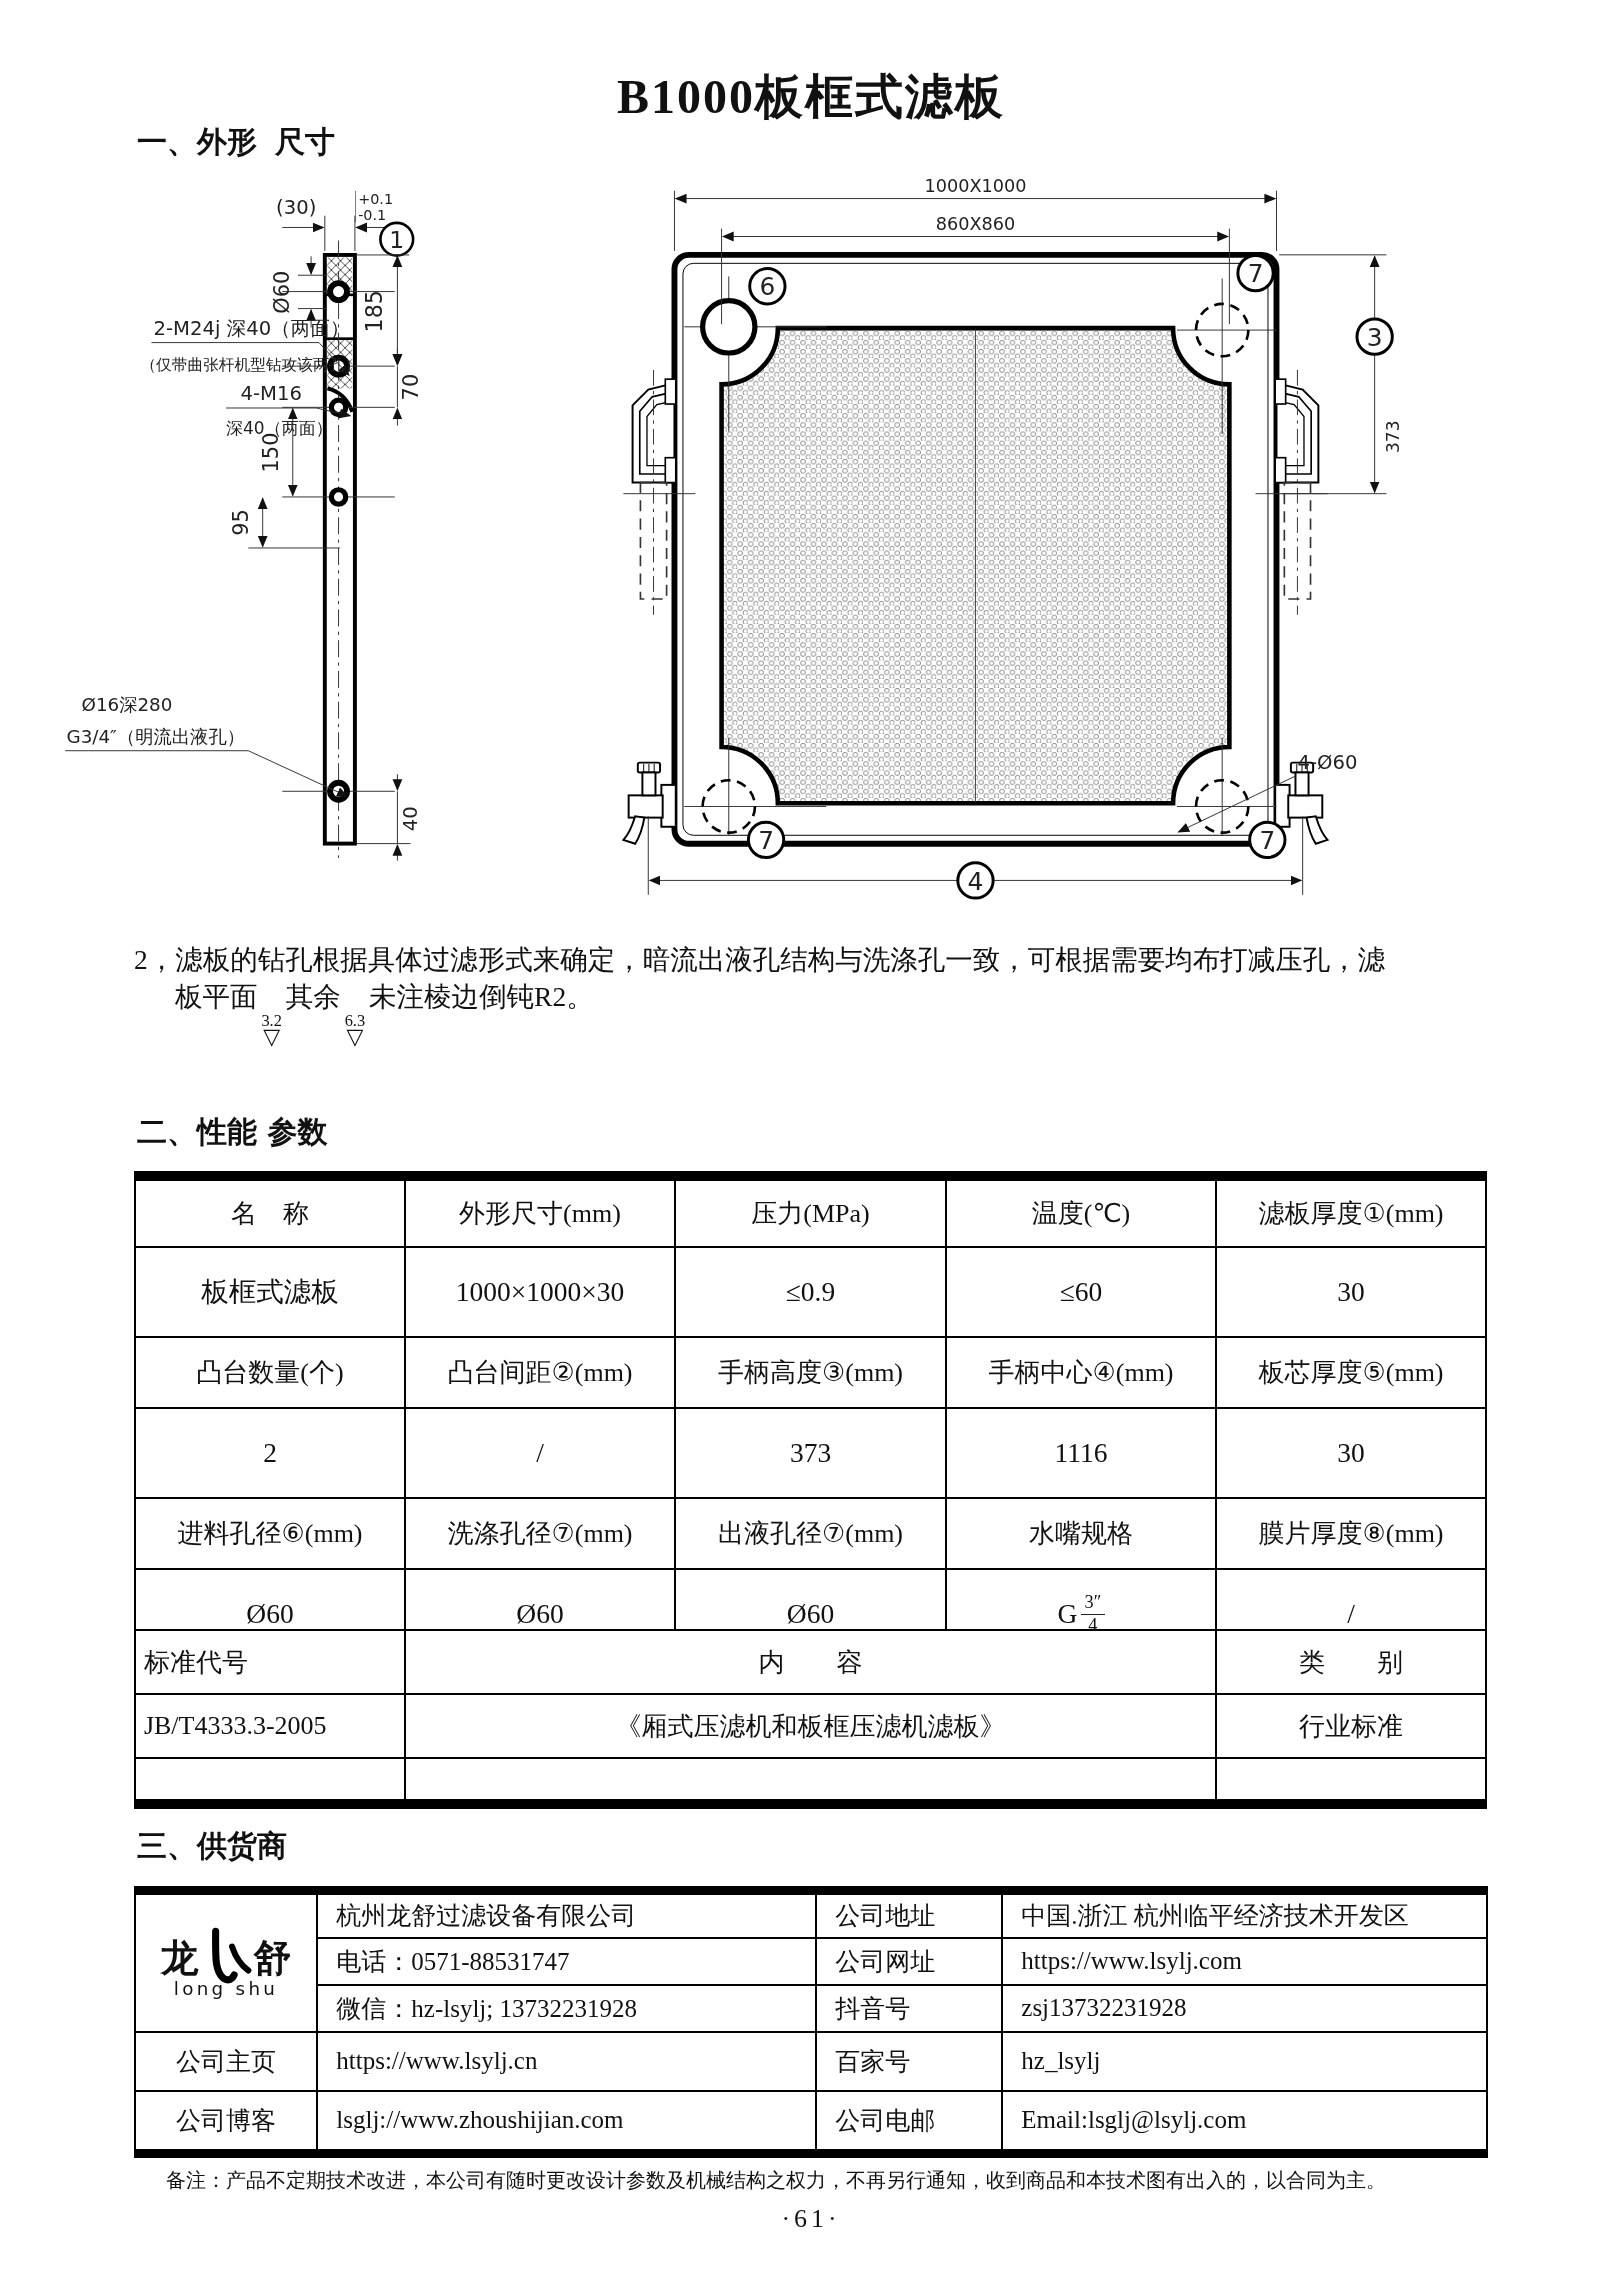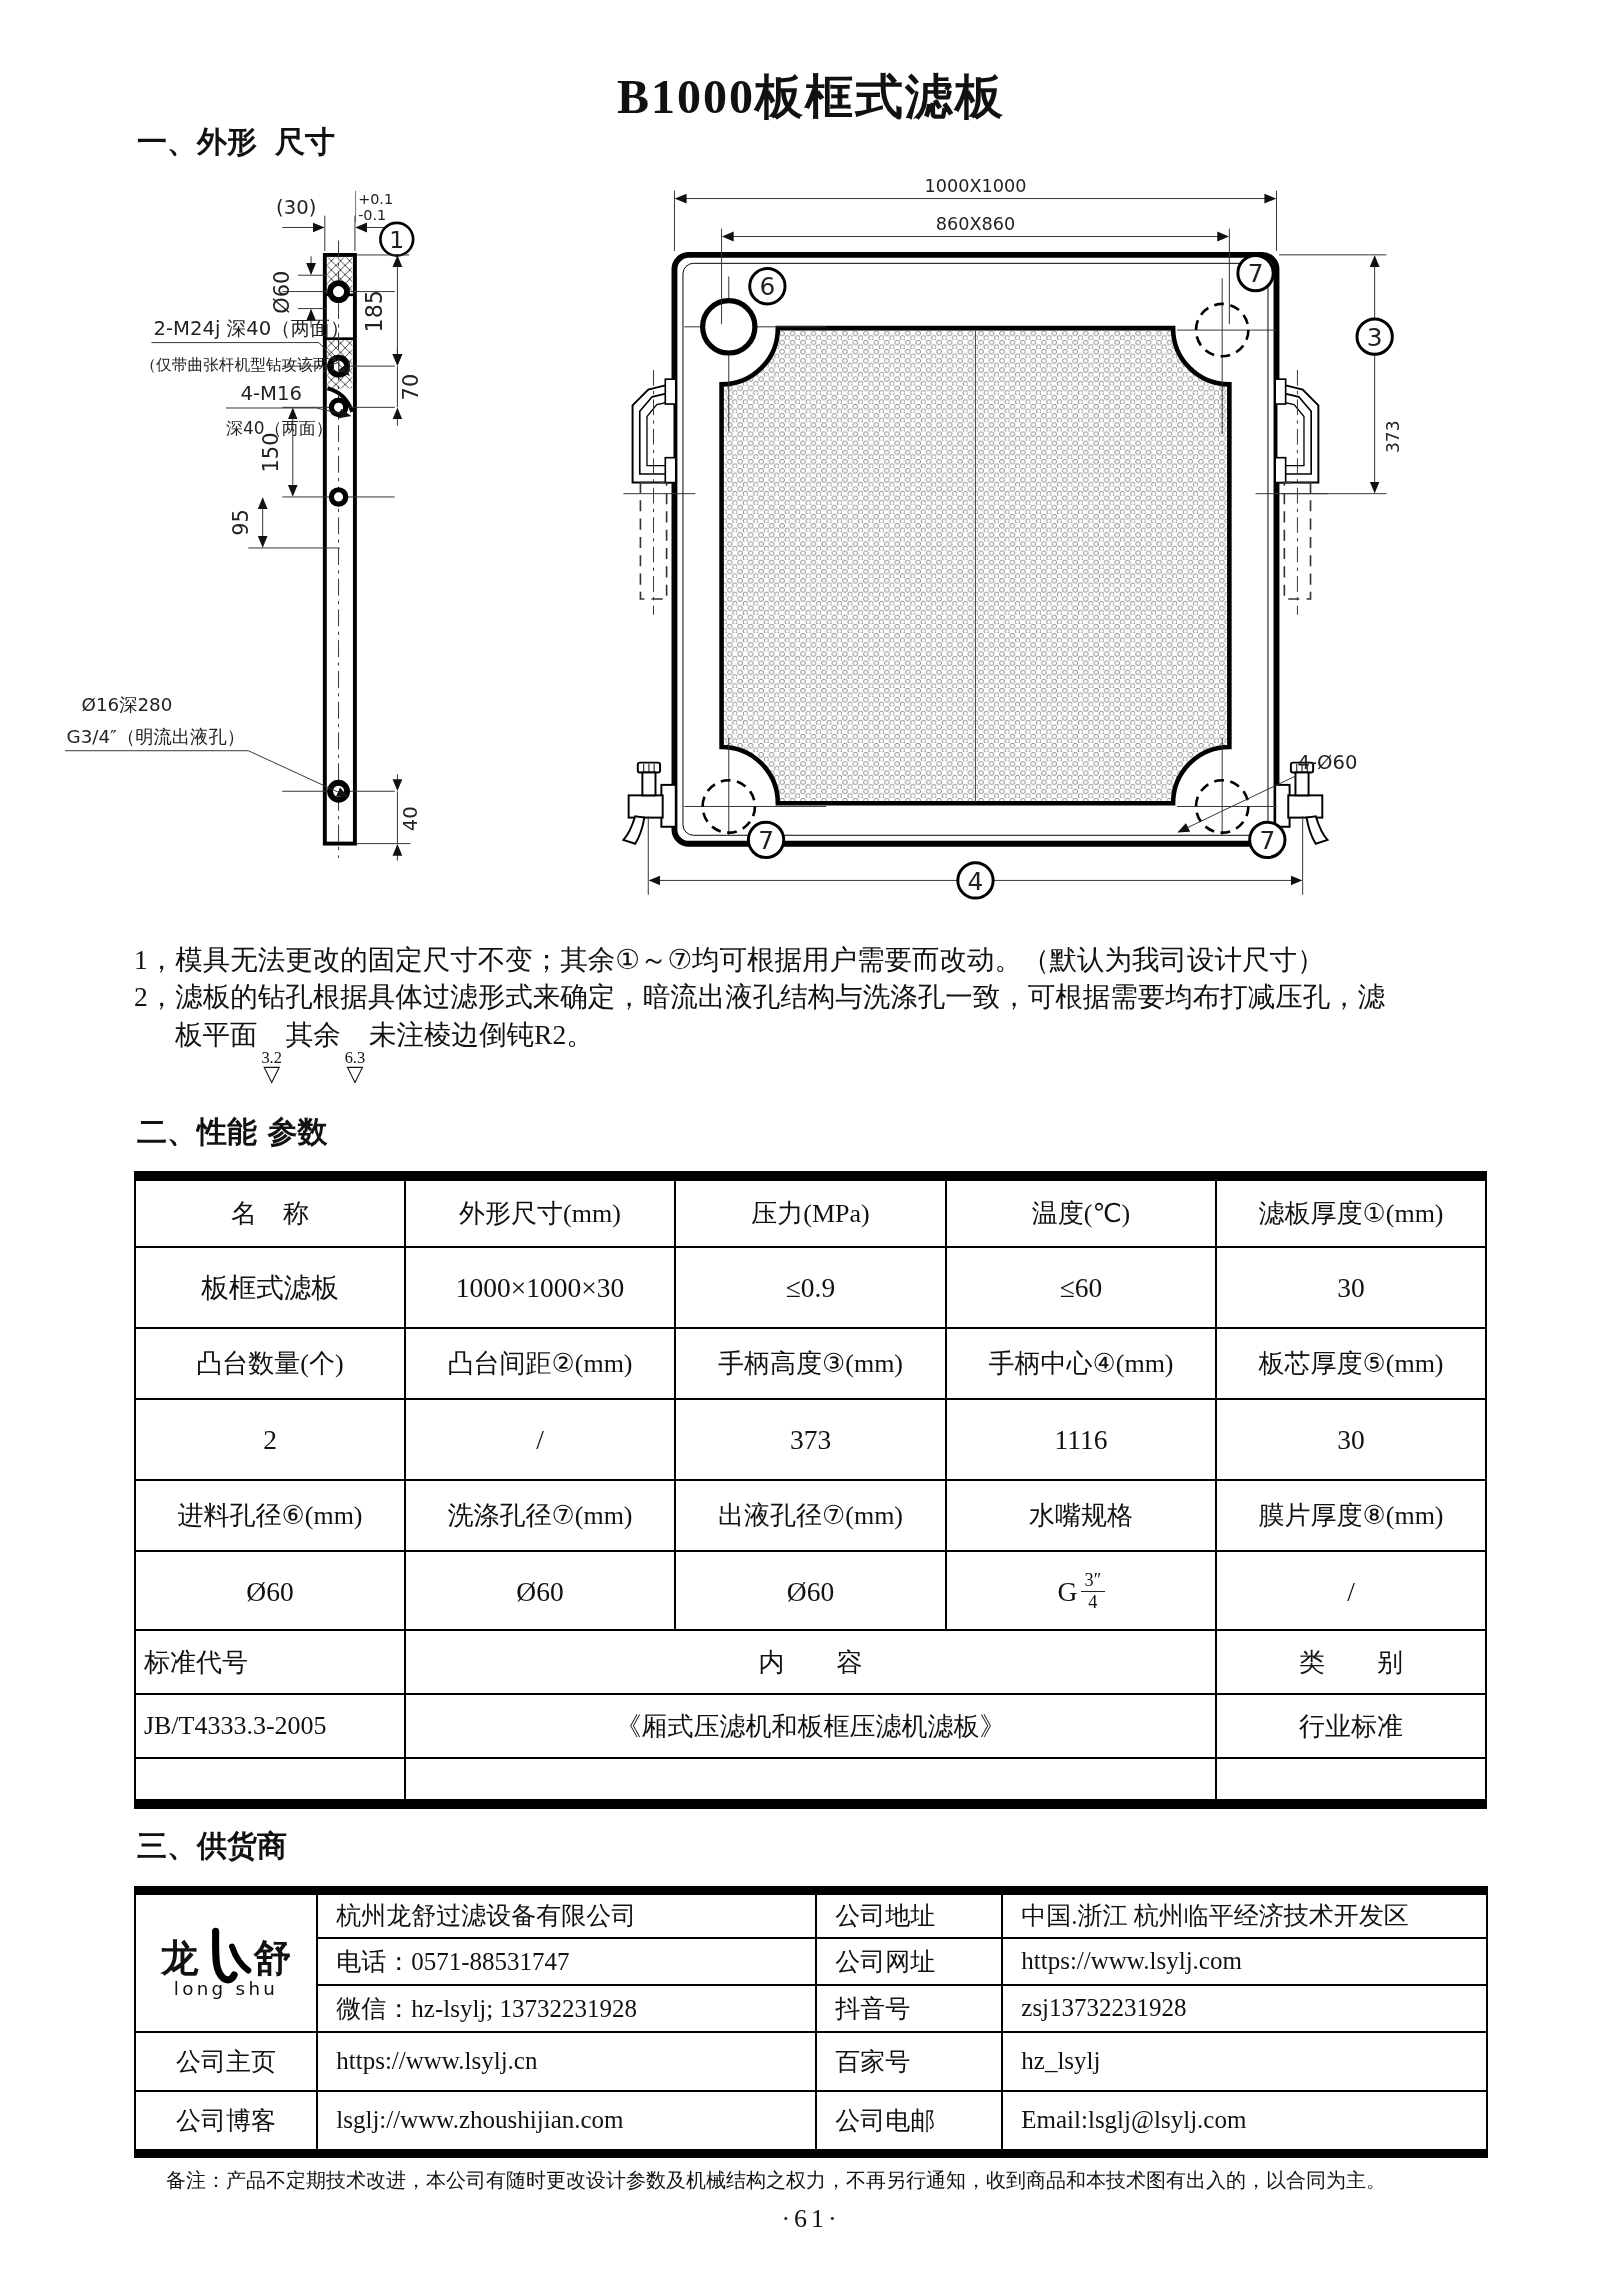--- a/index.html
+++ b/index.html
@@ -22,21 +22,21 @@
   .rough{display:inline-flex;flex-direction:column;align-items:center;line-height:1;
          vertical-align:-19.6px;margin:0 3.9px;}
   .rough .rnum{font-size:16.4px;}
   .rough .rmark{font-size:22px;margin-top:-3.3px;}
 
   table{border-collapse:collapse;table-layout:fixed;position:absolute;background:#fff;}
   td{border:2px solid #000;text-align:center;vertical-align:middle;font-size:26px;overflow:hidden;}
 
   .perf{left:134px;top:1171px;width:1352px;border-top:10.5px solid #000;}
   .perf .hdr td{height:71px;}
-  .perf .val td{height:81px;font-size:27.5px;}
+  .perf .val td{height:90px;font-size:27.5px;}
 
   .std{left:134px;top:1629px;width:1352px;border-bottom:10.5px solid #000;}
   .std td{height:64px;}
   .std td.c1{text-align:left;padding-left:7.9px;}
   .std .sempty td{height:46px;}
 
   .sup{left:134px;top:1886px;width:1352px;border-top:9.8px solid #000;border-bottom:9.8px solid #000;}
   .sup td{height:47px;font-size:25px;text-align:left;padding:0 0 0 18.3px;}
   .sup td.cc{text-align:center;padding:12px;}
   .logo-cell{padding:0 !important;text-align:center !important;}
@@ -255,21 +255,20 @@
     <text x="220" y="1030" text-anchor="middle" font-size="38" font-family="Liberation Serif, serif">7</text>
 
     <circle cx="986" cy="1016" r="27" fill="#fff" stroke="#000" stroke-width="4.5"></circle>
     <text x="986" y="1030" text-anchor="middle" font-size="38" font-family="Liberation Serif, serif">7</text>
 
     <text x="1032" y="908" font-size="30">4-Ø60</text>
     <line x1="1030" y1="918" x2="850" y2="1004" stroke="#333" stroke-width="1.5" marker-end="url(#ar2)"></line>
   </svg>
 
   <div class="notes">
-    <div class="ln">1，模具无法更改的固定尺寸不变；其余①～⑦均可根据用户需要而改动。（默认为我司设计尺寸）</div>
     <div class="ln">2，滤板的钻孔根据具体过滤形式来确定，暗流出液孔结构与洗涤孔一致，可根据需要均布打减压孔，滤</div>
     <div class="ln note-indent">
       <span>板平面</span><span class="rough">
           <span class="rnum">3.2</span>
           <span class="rmark">▽</span>
         </span><span>其余</span><span class="rough">
           <span class="rnum">6.3</span>
           <span class="rmark">▽</span>
         </span><span>未注棱边倒钝R2。</span>
     </div>

